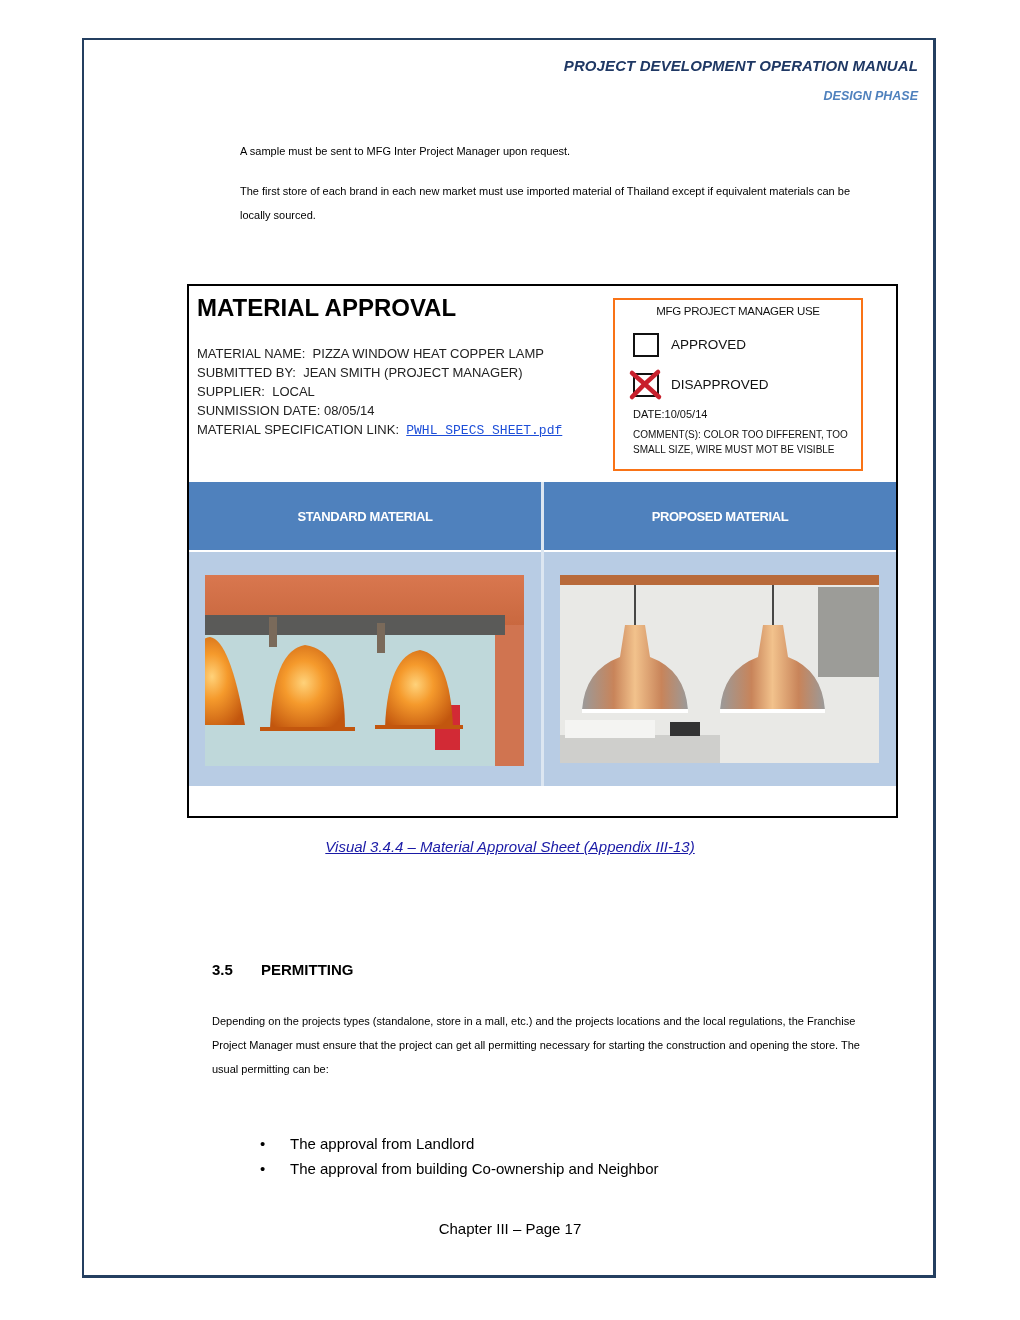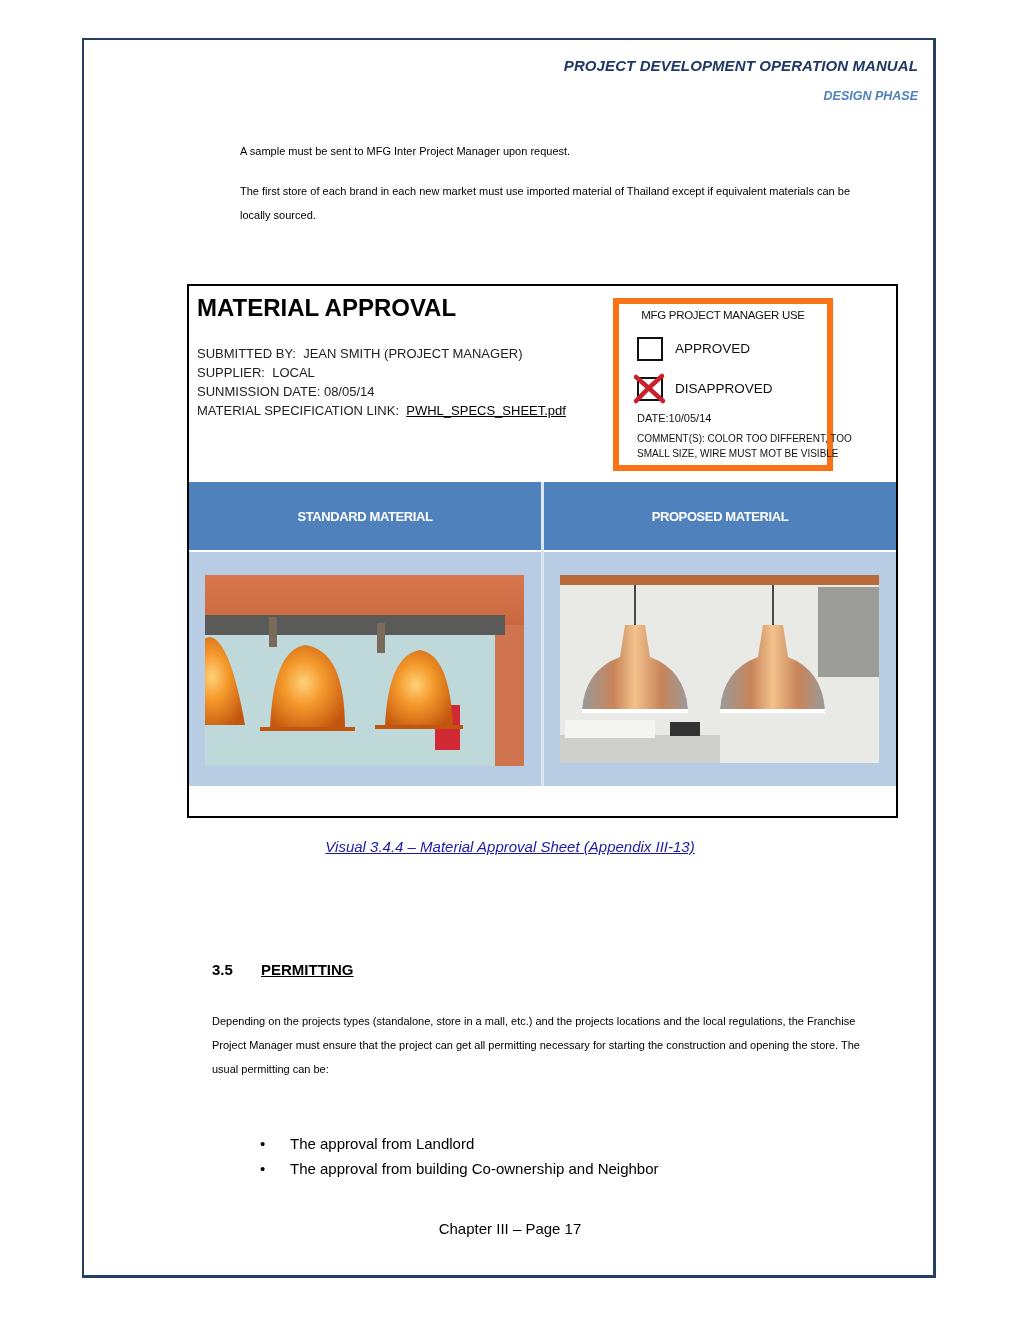--- a/index.html
+++ b/index.html
@@ -12,23 +12,23 @@
     .hdr-sub { position: absolute; right: 102px; top: 89px; font-size: 12.5px; font-weight: bold;
                font-style: italic; color: #4f81bd; }
     .para { position: absolute; font-size: 11px; line-height: 24px; }
     .p1 { left: 240px; top: 139px; width: 640px; }
     .p2 { left: 240px; top: 179px; width: 640px; }
 
     .sheet { position: absolute; left: 164px; top: 284px; width: 711px; height: 534px;
              border: 2px solid #000; box-sizing: border-box; background: #fff; margin-left: 23px; }
     .sheet-title { position: absolute; left: 8px; top: 8px; font-size: 24px; font-weight: bold; }
     .field-list { position: absolute; left: 8px; top: 58px; font-size: 13px; line-height: 19px; color: #222; }
-    .field-list .lnk { color: #000000; text-decoration: underline; }
-    .mgr-box { position: absolute; left: 424px; top: 12px; width: 220px; height: 173px;
-               border: 6px solid #f97316; box-sizing: border-box; }
+    .field-list .lnk { color: #1d4ed8; text-decoration: underline; font-family: Liberation Mono, monospace; }
+    .mgr-box { position: absolute; left: 424px; top: 12px; width: 250px; height: 173px;
+               border: 2px solid #f97316; box-sizing: border-box; }
     .mgr-title { position: absolute; left: 0; right: 0; top: 5px; text-align: center; font-size: 11.5px; color: #111; letter-spacing: -0.3px; }
     .cb { position: absolute; left: 18px; width: 26px; height: 24px; border: 2px solid #111; box-sizing: border-box; }
     .cb1 { top: 33px; }
     .cb2 { top: 73px; }
     .cb-label { position: absolute; left: 56px; font-size: 13.5px; color: #111; }
     .cbl1 { top: 37px; }
     .cbl2 { top: 77px; }
     .xmark { position: absolute; left: 12px; top: 66px; width: 36px; height: 36px; }
     .mgr-date { position: absolute; left: 18px; top: 108px; font-size: 11px; color: #111; }
     .mgr-comment { position: absolute; left: 18px; top: 127px; width: 240px; font-size: 10px; line-height: 15px; color: #111; }
@@ -43,41 +43,42 @@
     .divider-v { position: absolute; left: 352px; top: 196px; width: 3px; height: 304px; background: #dce6f1; }
     .photo { position: absolute; top: 23px; height: 191px; }
     .photo-left { left: 16px; width: 319px; }
     .photo-right { left: 16px; width: 319px; height: 188px; }
 
     .caption { position: absolute; left: 0; width: 1020px; top: 838px; text-align: center; font-size: 15px;
                font-style: italic; color: #1a1aa6; }
     .caption span { text-decoration: underline; }
 
     .sec-num { position: absolute; left: 212px; top: 961px; font-size: 15px; font-weight: bold; }
-    .sec-title { position: absolute; left: 261px; top: 961px; font-size: 15px; font-weight: bold; text-decoration: underline; }
+    .sec-title { position: absolute; left: 261px; top: 961px; font-size: 15px; font-weight: bold; }
     .p3 { left: 212px; top: 1009px; width: 660px; }
     .bullets { position: absolute; left: 260px; top: 1131px; font-size: 15px; line-height: 25px; }
     .bullet { display: flex; }
     .bullet .dot { width: 30px; font-size: 15px; }
     .footer { position: absolute; left: 0; width: 1020px; top: 1220px; text-align: center; font-size: 15px; }
   </style>
 </head>
 <body>
 
 <div class="page-border"></div>
 
 <div class="hdr-title">PROJECT DEVELOPMENT OPERATION MANUAL</div>
 <div class="hdr-sub">DESIGN PHASE</div>
 
 <div class="para p1">A sample must be sent to MFG Inter Project Manager upon request.</div>
 <div class="para p2">The first store of each brand in each new market must use imported material of Thailand except if equivalent materials can be locally sourced.</div>
 
 <div class="sheet">
   <div class="sheet-title">MATERIAL APPROVAL</div>
   <div class="field-list">
+    <div><span>MATERIAL NAME:</span>&nbsp;&nbsp;<span>PIZZA WINDOW HEAT COPPER LAMP</span></div>
     <div><span>SUBMITTED BY:</span>&nbsp;&nbsp;<span>JEAN SMITH (PROJECT MANAGER)</span></div>
     <div><span>SUPPLIER:</span>&nbsp;&nbsp;<span>LOCAL</span></div>
     <div><span>SUNMISSION DATE:</span>&nbsp;<span>08/05/14</span></div>
     <div><span>MATERIAL SPECIFICATION LINK:</span>&nbsp;&nbsp;<span class="lnk">PWHL_SPECS_SHEET.pdf</span></div>
   </div>
 
   <div class="mgr-box">
     <div class="mgr-title">MFG PROJECT MANAGER USE</div>
     <div class="cb cb1"></div>
     <div class="cb-label cbl1">APPROVED</div>

